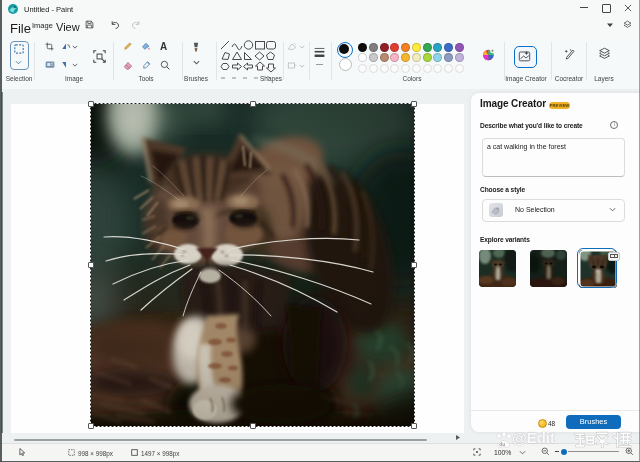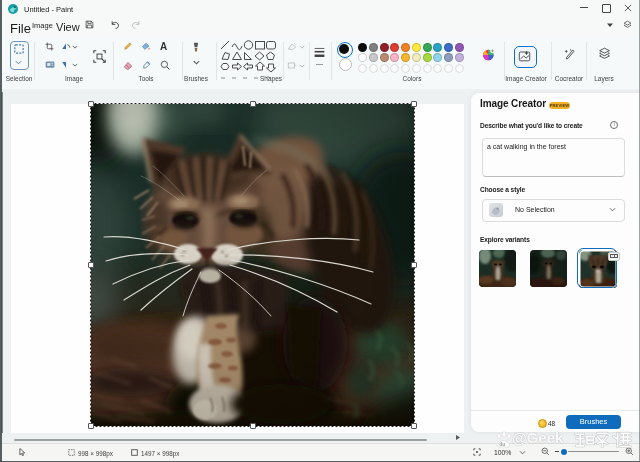--- a/index.html
+++ b/index.html
@@ -594,21 +594,21 @@
 <div class="abs" style="left:494px;top:429px;width:146px;height:22px;opacity:0.95">
  <svg class="abs" style="left:0;top:2px" width="19" height="18" viewBox="0 0 19 18">
   <g fill="#fff" stroke="#c9c9c9" stroke-width="0.5">
    <ellipse cx="5" cy="5" rx="2" ry="2.6" transform="rotate(-20 5 5)"></ellipse>
    <ellipse cx="10" cy="3.4" rx="2" ry="2.6"></ellipse>
    <ellipse cx="15" cy="5.2" rx="2" ry="2.6" transform="rotate(20 15 5.2)"></ellipse>
    <path d="M5 12 q4.5 -5 9.5 0 q3 3.4 -1 4.4 q-4 -1.6 -7.5 0 q-4 -1 -1 -4.4Z"></path>
   </g>
   <text x="5.2" y="15.2" font-size="5" fill="#9a9a9a" font-family="Liberation Sans, sans-serif" font-weight="bold">du</text>
  </svg>
- <div class="abs" style="left:18px;top:0px;font-size:15px;font-weight:bold;color:rgba(255,255,255,0.95);text-shadow:0 0 1.5px rgba(150,150,150,0.9)">@Geek</div>
+ <div class="abs" style="left:18px;top:0px;font-size:15px;font-weight:bold;color:rgba(255,255,255,0.95);text-shadow:0 0 1.5px rgba(150,150,150,0.9)">@Edit</div>
  <svg class="abs" style="left:80px;top:0px" width="64" height="19" viewBox="0 0 60 18">
   <g fill="none" stroke="rgba(170,170,170,0.6)" stroke-width="2.6" stroke-linecap="round">
    <path d="M1 5 h8 M2 9 h7 M5.5 5 v11 M2 16 h7 M11 7 h8 M12 7 v7 h6 v-7 M12 10.5 h6"></path>
    <path d="M22 4 h9 M22 7 l4 5 M31 7 l-4.5 5.5 M22 14 q4.5 -4 9 0 M26.5 10 v7"></path>
    <path d="M41 4 v13 M37 7 l3 2 M44 4 h9 M44 7.5 h9 M44 11 h9 M46.5 4 v10 M50.5 4 v10 M44 16.5 h9"></path>
   </g>
   <g fill="none" stroke="rgba(255,255,255,0.98)" stroke-width="1.5" stroke-linecap="round">
    <path d="M1 5 h8 M2 9 h7 M5.5 5 v11 M2 16 h7 M11 7 h8 M12 7 v7 h6 v-7 M12 10.5 h6"></path>
    <path d="M22 4 h9 M22 7 l4 5 M31 7 l-4.5 5.5 M22 14 q4.5 -4 9 0 M26.5 10 v7"></path>
    <path d="M41 4 v13 M37 7 l3 2 M44 4 h9 M44 7.5 h9 M44 11 h9 M46.5 4 v10 M50.5 4 v10 M44 16.5 h9"></path>

